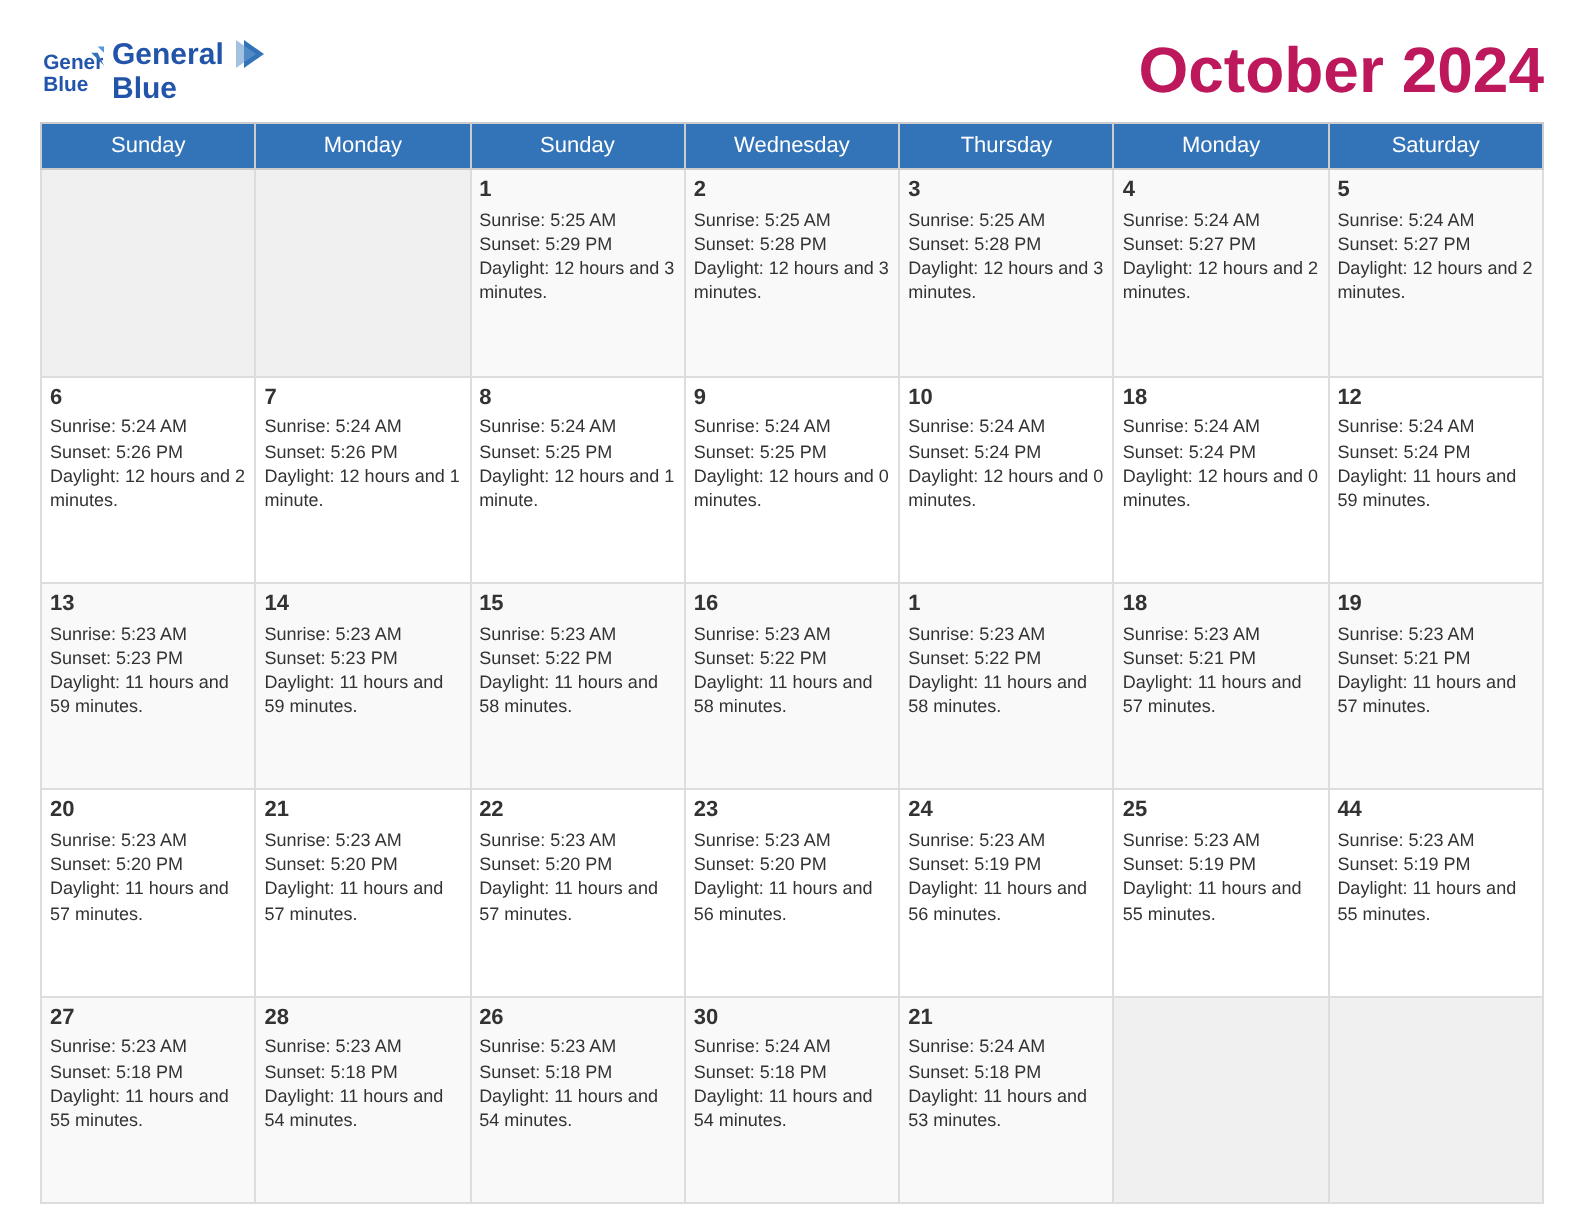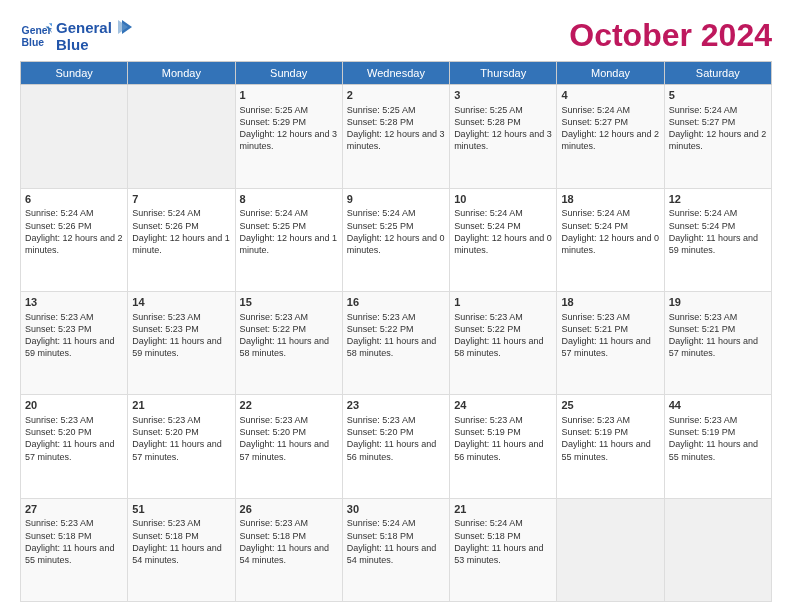--- a/index.html
+++ b/index.html
@@ -293,21 +293,21 @@
           </td>
         </tr>
         <tr>
           <td>
             <div class="day-num">27</div>
             <div class="day-info" style="white-space: pre-line;">Sunrise: 5:23 AM
 Sunset: 5:18 PM
 Daylight: 11 hours and 55 minutes.</div>
           </td>
           <td>
-            <div class="day-num">51</div>
+            <div class="day-num">28</div>
             <div class="day-info" style="white-space: pre-line;">Sunrise: 5:23 AM
 Sunset: 5:18 PM
 Daylight: 11 hours and 54 minutes.</div>
           </td>
           <td>
             <div class="day-num">26</div>
             <div class="day-info" style="white-space: pre-line;">Sunrise: 5:23 AM
 Sunset: 5:18 PM
 Daylight: 11 hours and 54 minutes.</div>
           </td>

